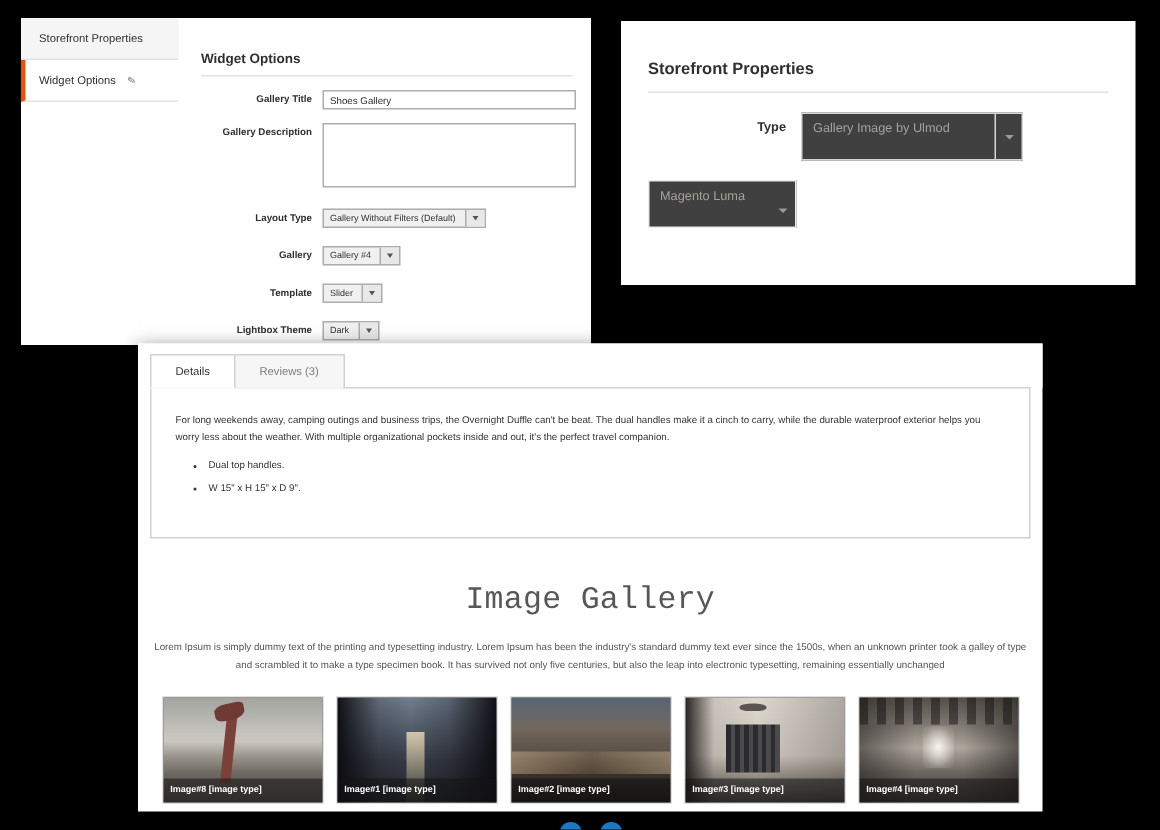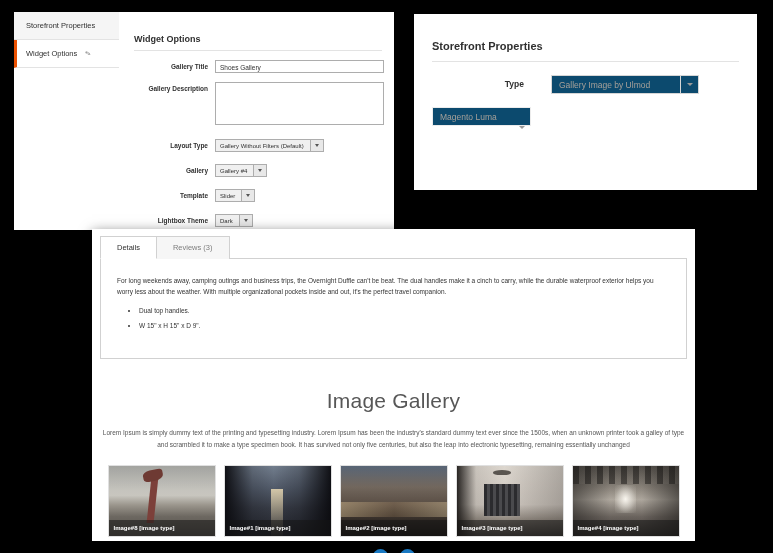--- a/index.html
+++ b/index.html
@@ -50,24 +50,24 @@
   .fselect .arr i{
     display:block;width:0;height:0;border-left:2.5px solid transparent;border-right:2.5px solid transparent;
     border-top:3px solid #555;font-style:normal;
   }
 
   
   #panel-storefront{left:414px;top:14px;width:343px;height:176px;}
   .sp-inner{padding:26px 18px 0 18px;}
   .sp-title{font-size:11px;font-weight:bold;color:#303030;padding-bottom:9px;border-bottom:1px solid #e3e3e3;}
   .sprow{display:flex;align-items:flex-start;margin-top:13px;}
-  .splabel{width:92px;text-align:right;font-size:8.5px;font-weight:bold;color:#303030;padding-right:27px;padding-top:4px;line-height:1.25;}
+  .splabel{width:92px;text-align:right;font-size:8.5px;font-weight:bold;color:#303030;padding-right:10px;padding-top:4px;line-height:1.25;}
   .spreq{color:#e02b27;font-size:9px;margin-left:3px;}
   .sp-select{
-    display:inline-flex;align-items:stretch;border:1px solid #d6d6d6;background:#0c4a6e;height:19px;box-sizing:border-box;
+    display:inline-flex;align-items:stretch;border:1px solid #d6d6d6;background:#404040;height:32px;box-sizing:border-box;
   }
   .sp-select .val{font-size:8.5px;color:#a6a099;padding:0 10px 0 7px;line-height:18px;white-space:nowrap;}
   .sp-select .arr{width:17px;border-left:1px solid #d6d6d6;display:flex;align-items:center;justify-content:center;}
   .sp-select .arr i{display:block;width:0;height:0;border-left:3px solid transparent;border-right:3px solid transparent;border-top:3.5px solid #9a9a9a;font-style:normal;}
   .sp-select.plain{border-color:#ececec;flex-direction:column;}
   .sp-input{
     flex:1;border:1px solid #adadad;background:#fff;height:21px;box-sizing:border-box;
     font-size:9px;color:#303030;padding:0 7px;line-height:20px;
   }
 
@@ -83,21 +83,21 @@
   .tab-panel{
     margin:0 8px;border:1px solid #d1d1d1;background:#fff;padding:16px 16px 22px 16px;
     font-size:6.5px;color:#333;line-height:1.75;margin-top:-1px;
   }
   .tab-panel p{margin:0;}
   .tab-panel ul{margin:7px 0 0 0;padding-left:22px;}
   .tab-panel li{margin-bottom:4px;}
 
   .gallery-title{
     text-align:center;font-size:21px;color:#575757;font-weight:normal;
-    margin:30px 0 14px 0;letter-spacing:.2px;
+    margin:30px 0 14px 0;letter-spacing:.2px;font-family:Liberation Mono, monospace;
   }
   .gallery-lede{
     font-size:6.5px;color:#555;line-height:1.85;text-align:center;
     padding:0 8px;margin:0;
   }
 
   .thumbs{display:flex;justify-content:center;gap:8px;margin-top:14px;padding:0 8px;}
   .thumb{
     position:relative;width:108px;height:72px;overflow:hidden;background:#4a4a46;
     border:1px solid #e0e0e0;box-sizing:border-box;

